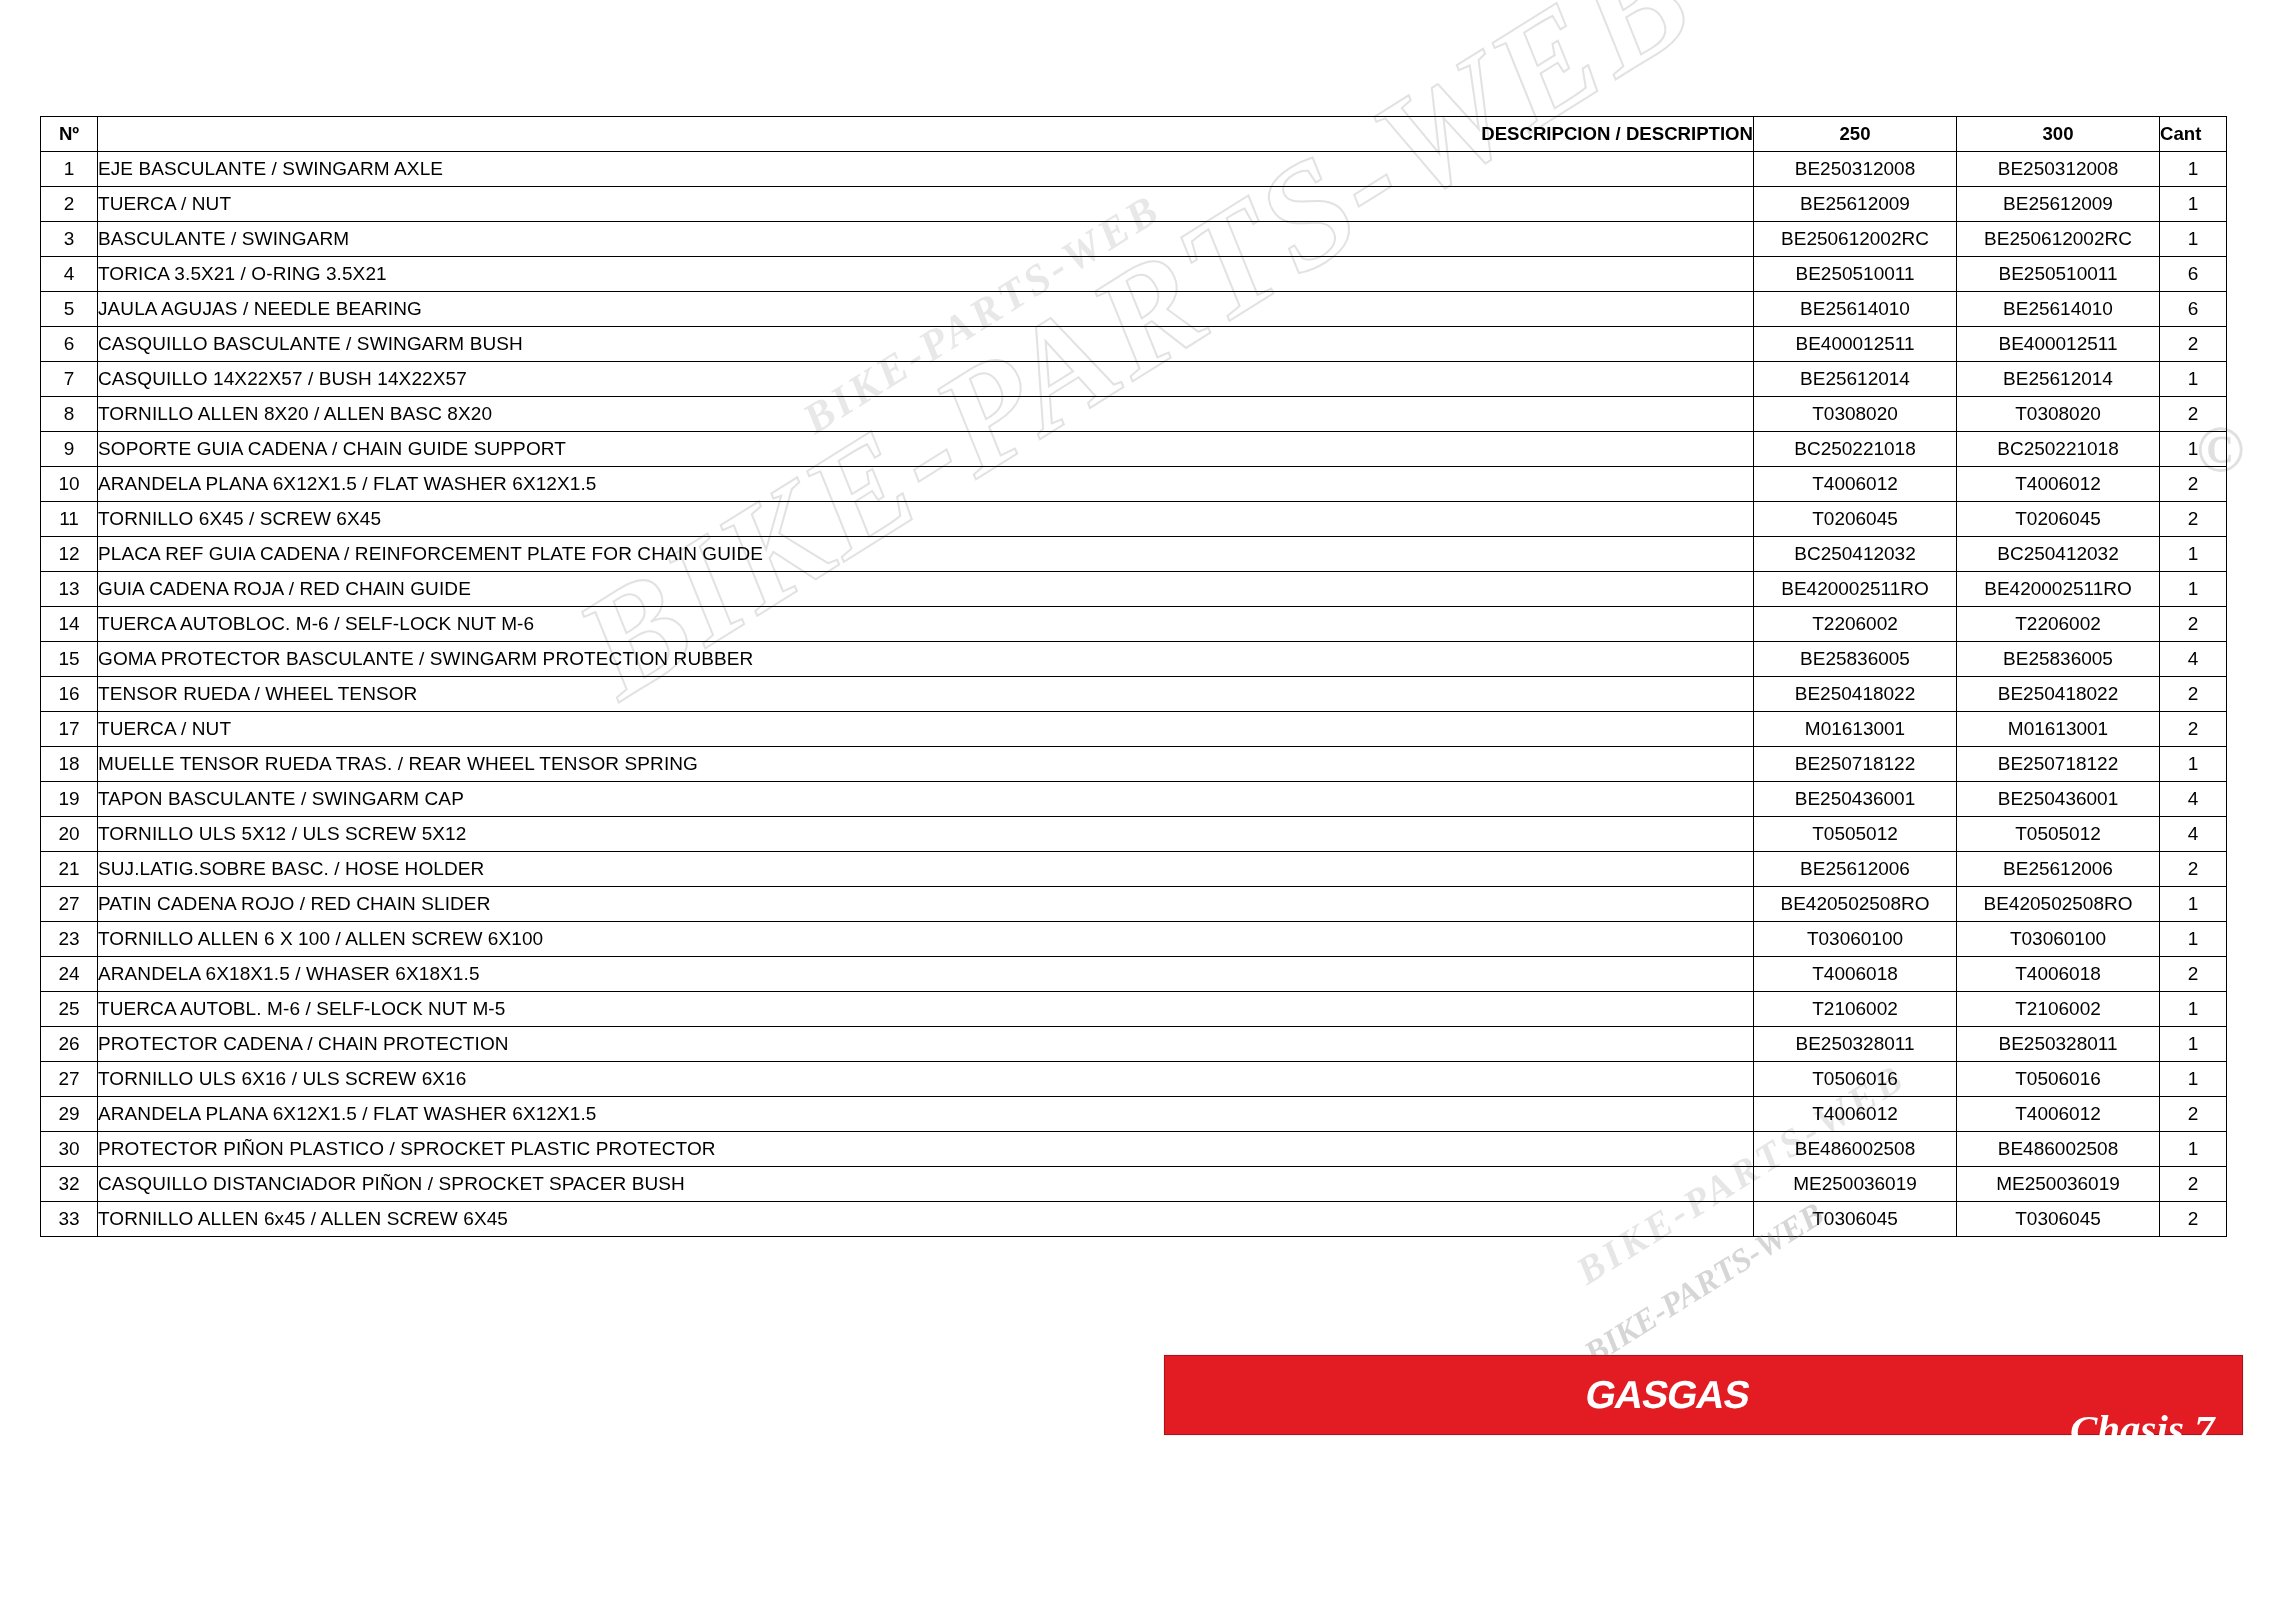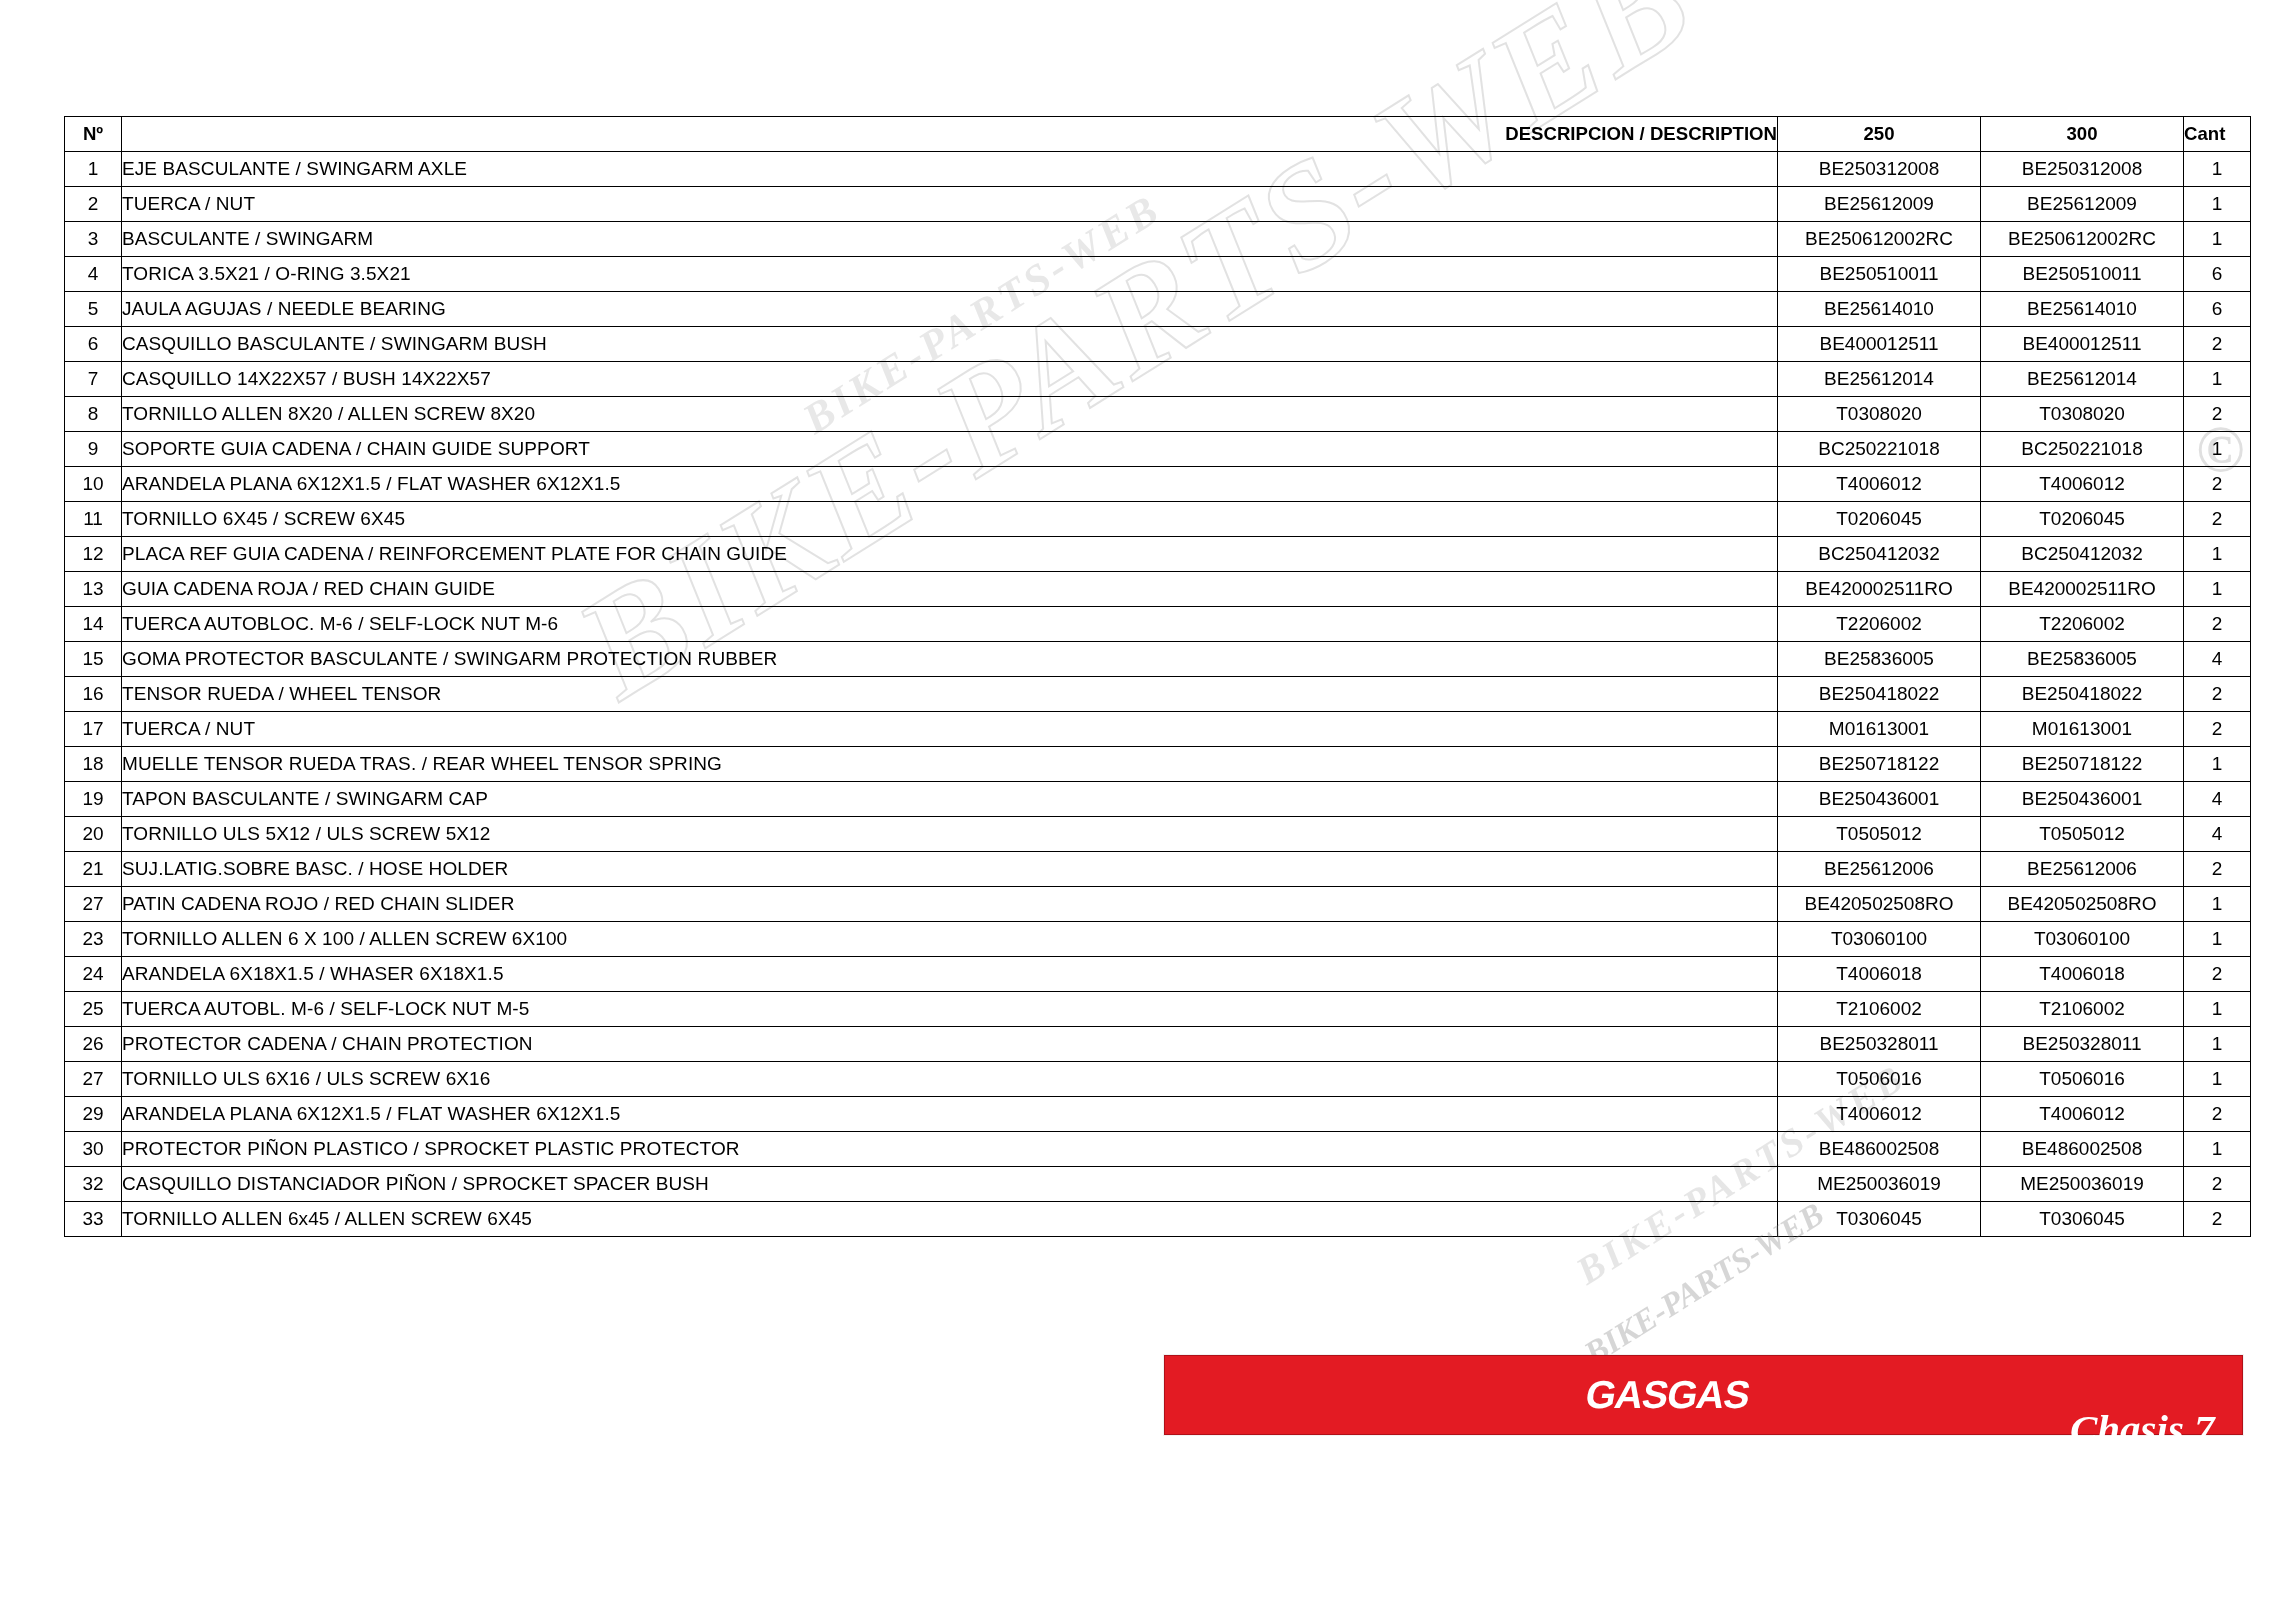--- a/index.html
+++ b/index.html
@@ -70,21 +70,21 @@
     left: 1647px;
     top: 245px;
     font-size: 65px;
     font-style: normal;
     color: rgba(130,130,130,0.25);
   }
 
   
   .parts-table {
     position: absolute;
-    left: 64px;
+    left: 40px;
     top: 116px;
     width: 2186px;
     border-collapse: collapse;
     table-layout: fixed;
     z-index: 10;
   }
   .parts-table col.c-num   { width: 57px; }
   .parts-table col.c-desc  { width: 1656px; }
   .parts-table col.c-250   { width: 203px; }
   .parts-table col.c-300   { width: 203px; }
@@ -237,21 +237,21 @@
         </tr>
         <tr>
           <td class="td-num">7</td>
           <td class="td-desc">CASQUILLO 14X22X57 / BUSH 14X22X57</td>
           <td class="td-mid">BE25612014</td>
           <td class="td-mid">BE25612014</td>
           <td class="td-cant">1</td>
         </tr>
         <tr>
           <td class="td-num">8</td>
-          <td class="td-desc">TORNILLO ALLEN 8X20 / ALLEN SCREW 8X20</td>
+          <td class="td-desc">TORNILLO ALLEN 8X20 / ALLEN BASC 8X20</td>
           <td class="td-mid">T0308020</td>
           <td class="td-mid">T0308020</td>
           <td class="td-cant">2</td>
         </tr>
         <tr>
           <td class="td-num">9</td>
           <td class="td-desc">SOPORTE GUIA CADENA / CHAIN GUIDE SUPPORT</td>
           <td class="td-mid">BC250221018</td>
           <td class="td-mid">BC250221018</td>
           <td class="td-cant">1</td>

